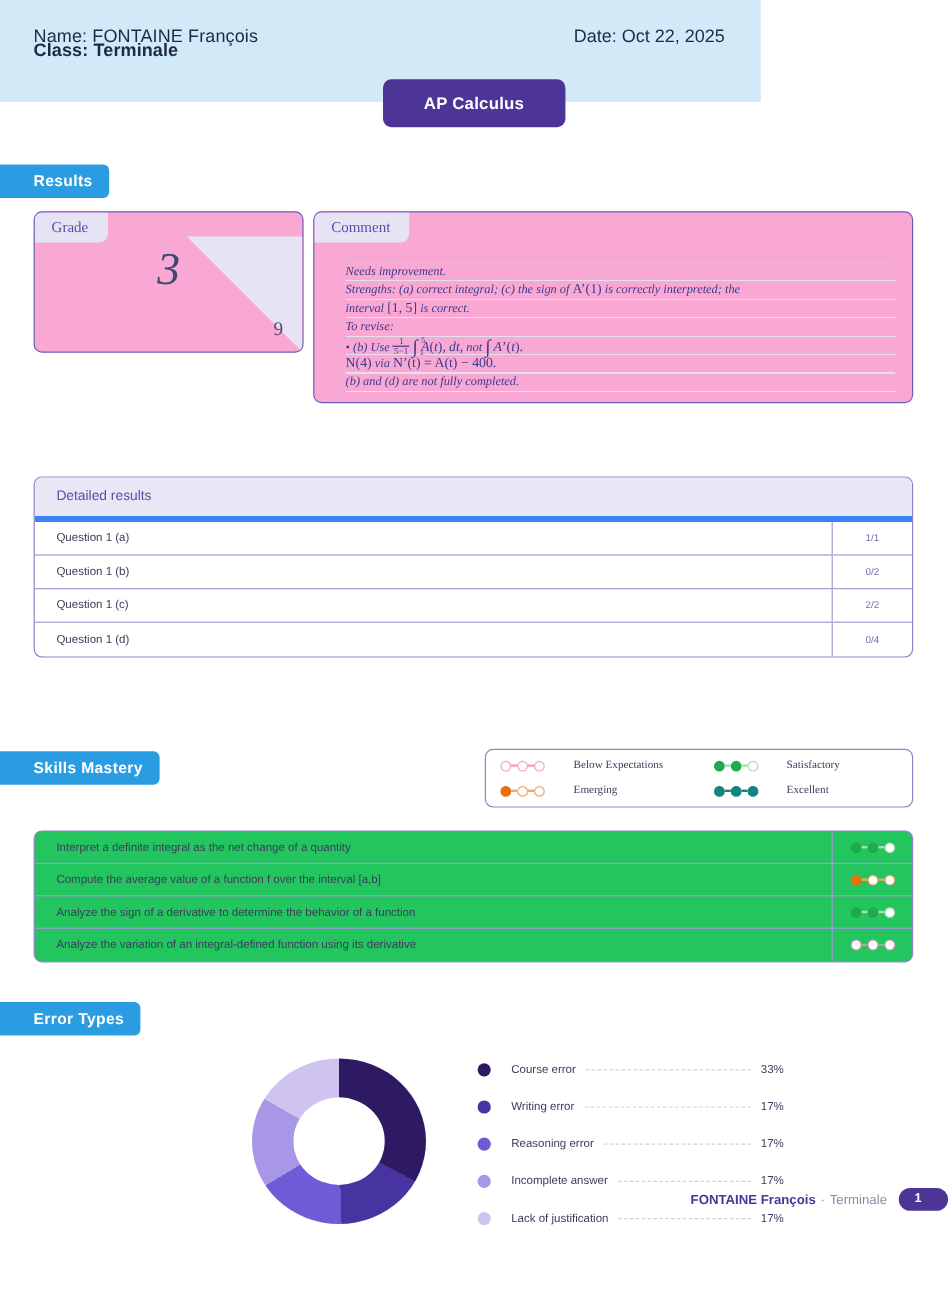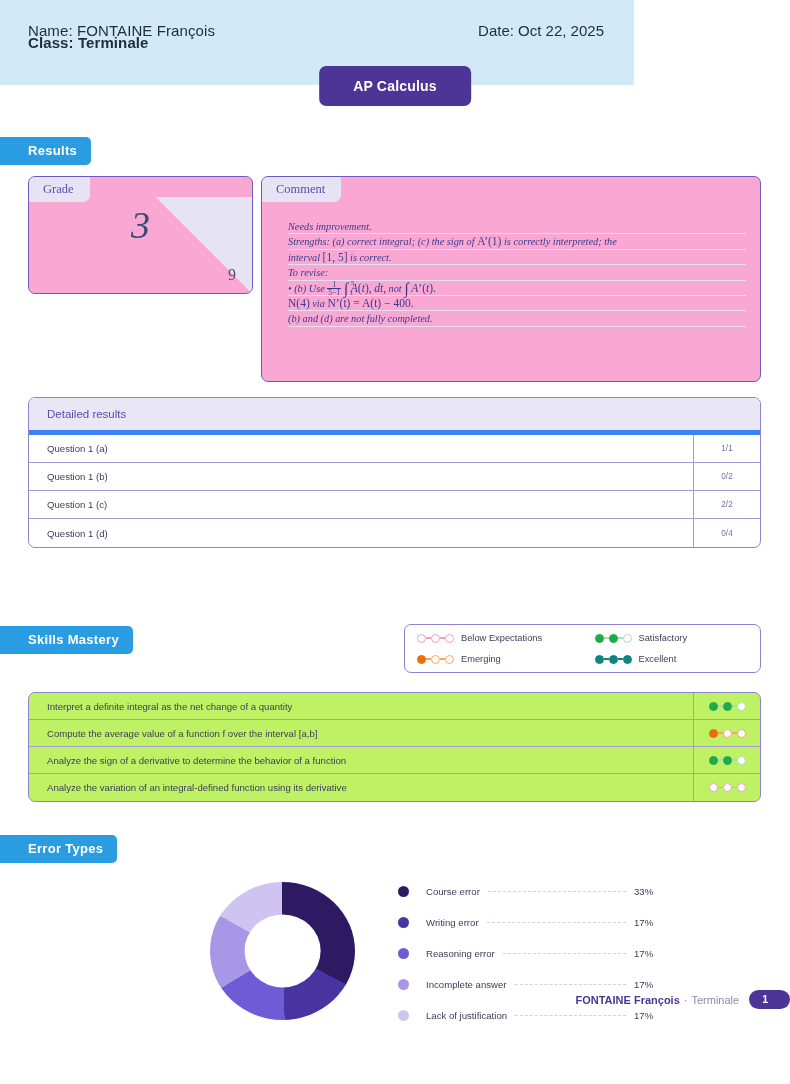--- a/index.html
+++ b/index.html
@@ -78,21 +78,21 @@
     font-style: italic;
     font-size: 38px; color: #3b4a73;
   }
   .grade-max {
     position: absolute; right: 16px; bottom: 9px;
     font-family: "Liberation Serif", serif;
     font-size: 16px; color: #4a4f72;
   }
 
   
-  #comment-card { left: 261px; top: 176px; width: 500px; height: 206px; }
+  #comment-card { left: 261px; top: 176px; width: 500px; height: 160px; }
   .comment-body {
     position: absolute; left: 26px; right: 14px; top: 42px;
     font-family: "Liberation Serif", serif;
     font-style: italic;
     font-size: 10.3px;
     color: #3b3a8c;
     line-height: 15.4px;
     background-image: repeating-linear-gradient(
       to bottom,
       rgba(0,0,0,0) 0px,
@@ -143,35 +143,35 @@
   }
 
   
   #skills-legend {
     position: absolute; left: 404px; top: 624px; width: 357px; height: 49px;
     border: 1.3px solid #8f83cc; border-radius: 7px; background: #fff;
     display: flex; align-items: center;
   }
   .lg-col { width: 50%; }
   .lg-item { display: flex; align-items: center; height: 21px; padding-left: 12px; }
-  .lg-label { font-size: 9.3px; color: #3d3d5c; margin-left: 7px; white-space: nowrap; }
+  .lg-label { font-size: 9.3px; color: #3d3d5c; margin-left: 24px; white-space: nowrap; font-family: Liberation Serif, serif; }
 
   
   .meter { display: inline-flex; align-items: center; }
   .meter .dot {
     width: 9px; height: 9px; border-radius: 50%;
     border: 1.4px solid; background: #fff; flex: none;
   }
   .meter .bar { width: 5px; height: 1.6px; flex: none; }
 
   
   #skills-table {
     position: absolute; left: 28px; top: 692px; width: 733px;
     border: 1.3px solid #8f83cc; border-radius: 7px;
-    overflow: hidden; background: #bef264;
+    overflow: hidden; background: #22c55e;
   }
   .sk-row { display: flex; height: 27px; border-bottom: 1px solid #a59ad8; }
   #skills-table .sk-row:last-child { border-bottom: none; }
   .sk-label {
     flex: 1; display: flex; align-items: center; padding-left: 18px;
     font-size: 9.6px; color: #3d3d5c;
   }
   .sk-rate {
     width: 67px; display: flex; align-items: center; justify-content: center;
     border-left: 1px solid #a59ad8;

